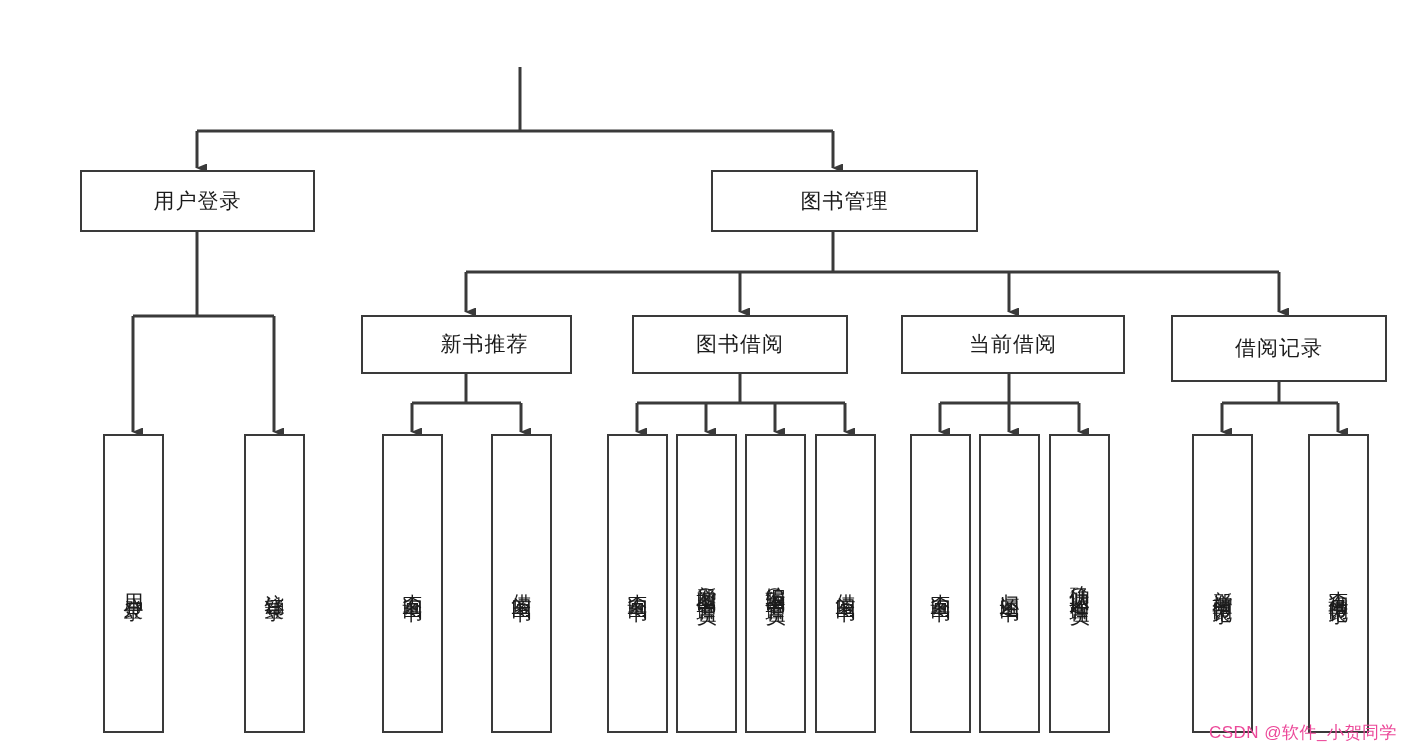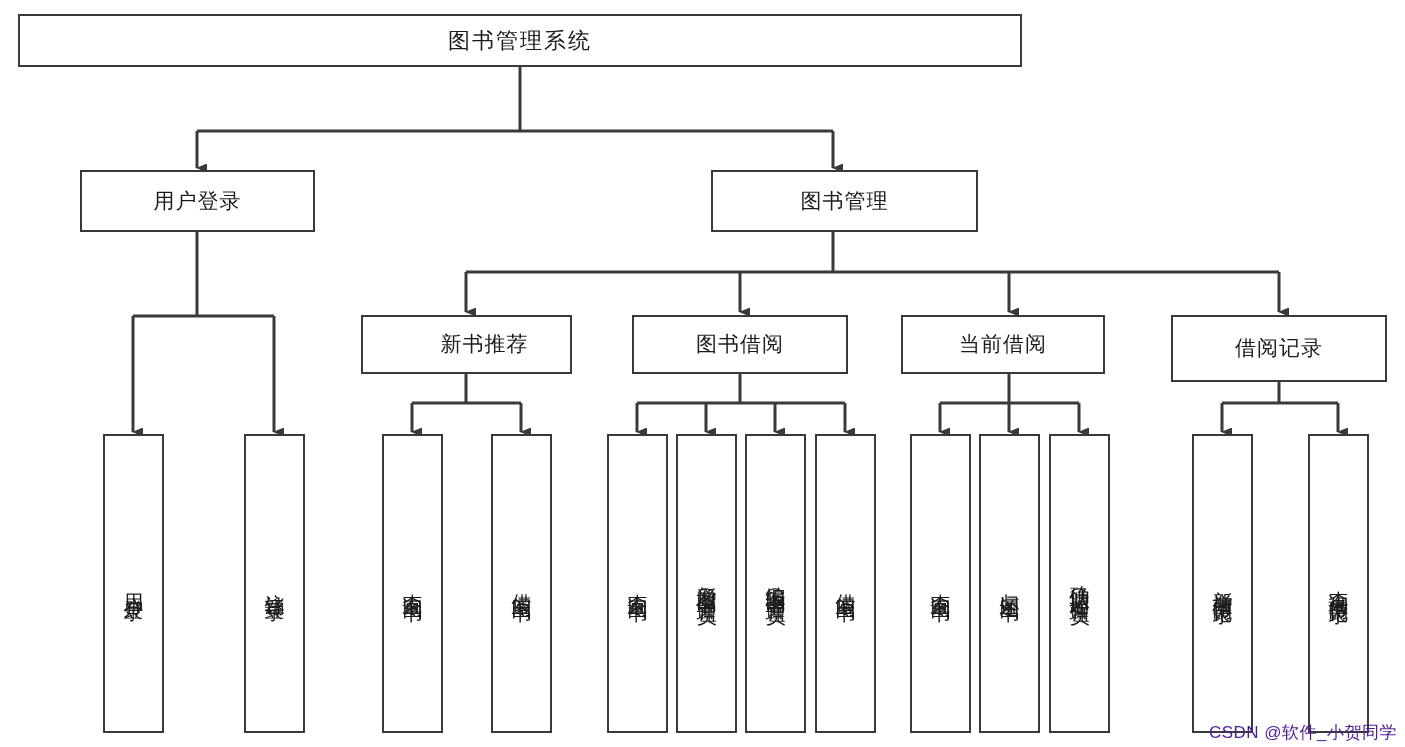--- a/index.html
+++ b/index.html
@@ -75,21 +75,21 @@
     white-space: normal;
     max-height: 100%;
   }
 
   
   #watermark {
     position: absolute;
     right: 8px;
     bottom: 3px;
     font-size: 17px;
-    color: #4c1d95;
+    color: #ec4899;
     letter-spacing: 0.5px;
     z-index: 3;
     white-space: nowrap;
   }
 </style>
 </head>
 <body>
 
 <div id="diagram-root">
 
@@ -138,41 +138,38 @@
       <path d="M1009,403 L1009,432" marker-end="url(#arrowhead)"></path>
       <path d="M1079,403 L1079,432" marker-end="url(#arrowhead)"></path>
 
       <path d="M1279,374 L1279,403"></path>
       <path d="M1222,403 L1338,403"></path>
       <path d="M1222,403 L1222,432" marker-end="url(#arrowhead)"></path>
       <path d="M1338,403 L1338,432" marker-end="url(#arrowhead)"></path>
     </g>
   </svg>
 
-  <div class="node root" style="left:18px; top:14px; width:1004px; height:53px;">
-    <span class="node-label">图书管理系统</span>
-  </div>
 
   <div class="node" style="left:80px; top:170px; width:235px; height:62px;">
     <span class="node-label">用户登录</span>
   </div>
 
   <div class="node" style="left:711px; top:170px; width:267px; height:62px;">
     <span class="node-label">图书管理</span>
   </div>
 
   <div class="node" style="left:361px; top:315px; width:211px; height:59px;padding-left:36px;">
     <span class="node-label">新书推荐</span>
   </div>
 
   <div class="node" style="left:632px; top:315px; width:216px; height:59px;justify-content:center;">
     <span class="node-label">图书借阅</span>
   </div>
 
-  <div class="node" style="left:901px; top:315px; width:204px; height:59px;">
+  <div class="node" style="left:901px; top:315px; width:224px; height:59px;">
     <span class="node-label">当前借阅</span>
   </div>
 
   <div class="node" style="left:1171px; top:315px; width:216px; height:67px;">
     <span class="node-label">借阅记录</span>
   </div>
 
   <div class="node leaf" style="left:103px; top:434px; width:61px; height:299px;">
     <span class="node-label">用户登录</span>
   </div>

